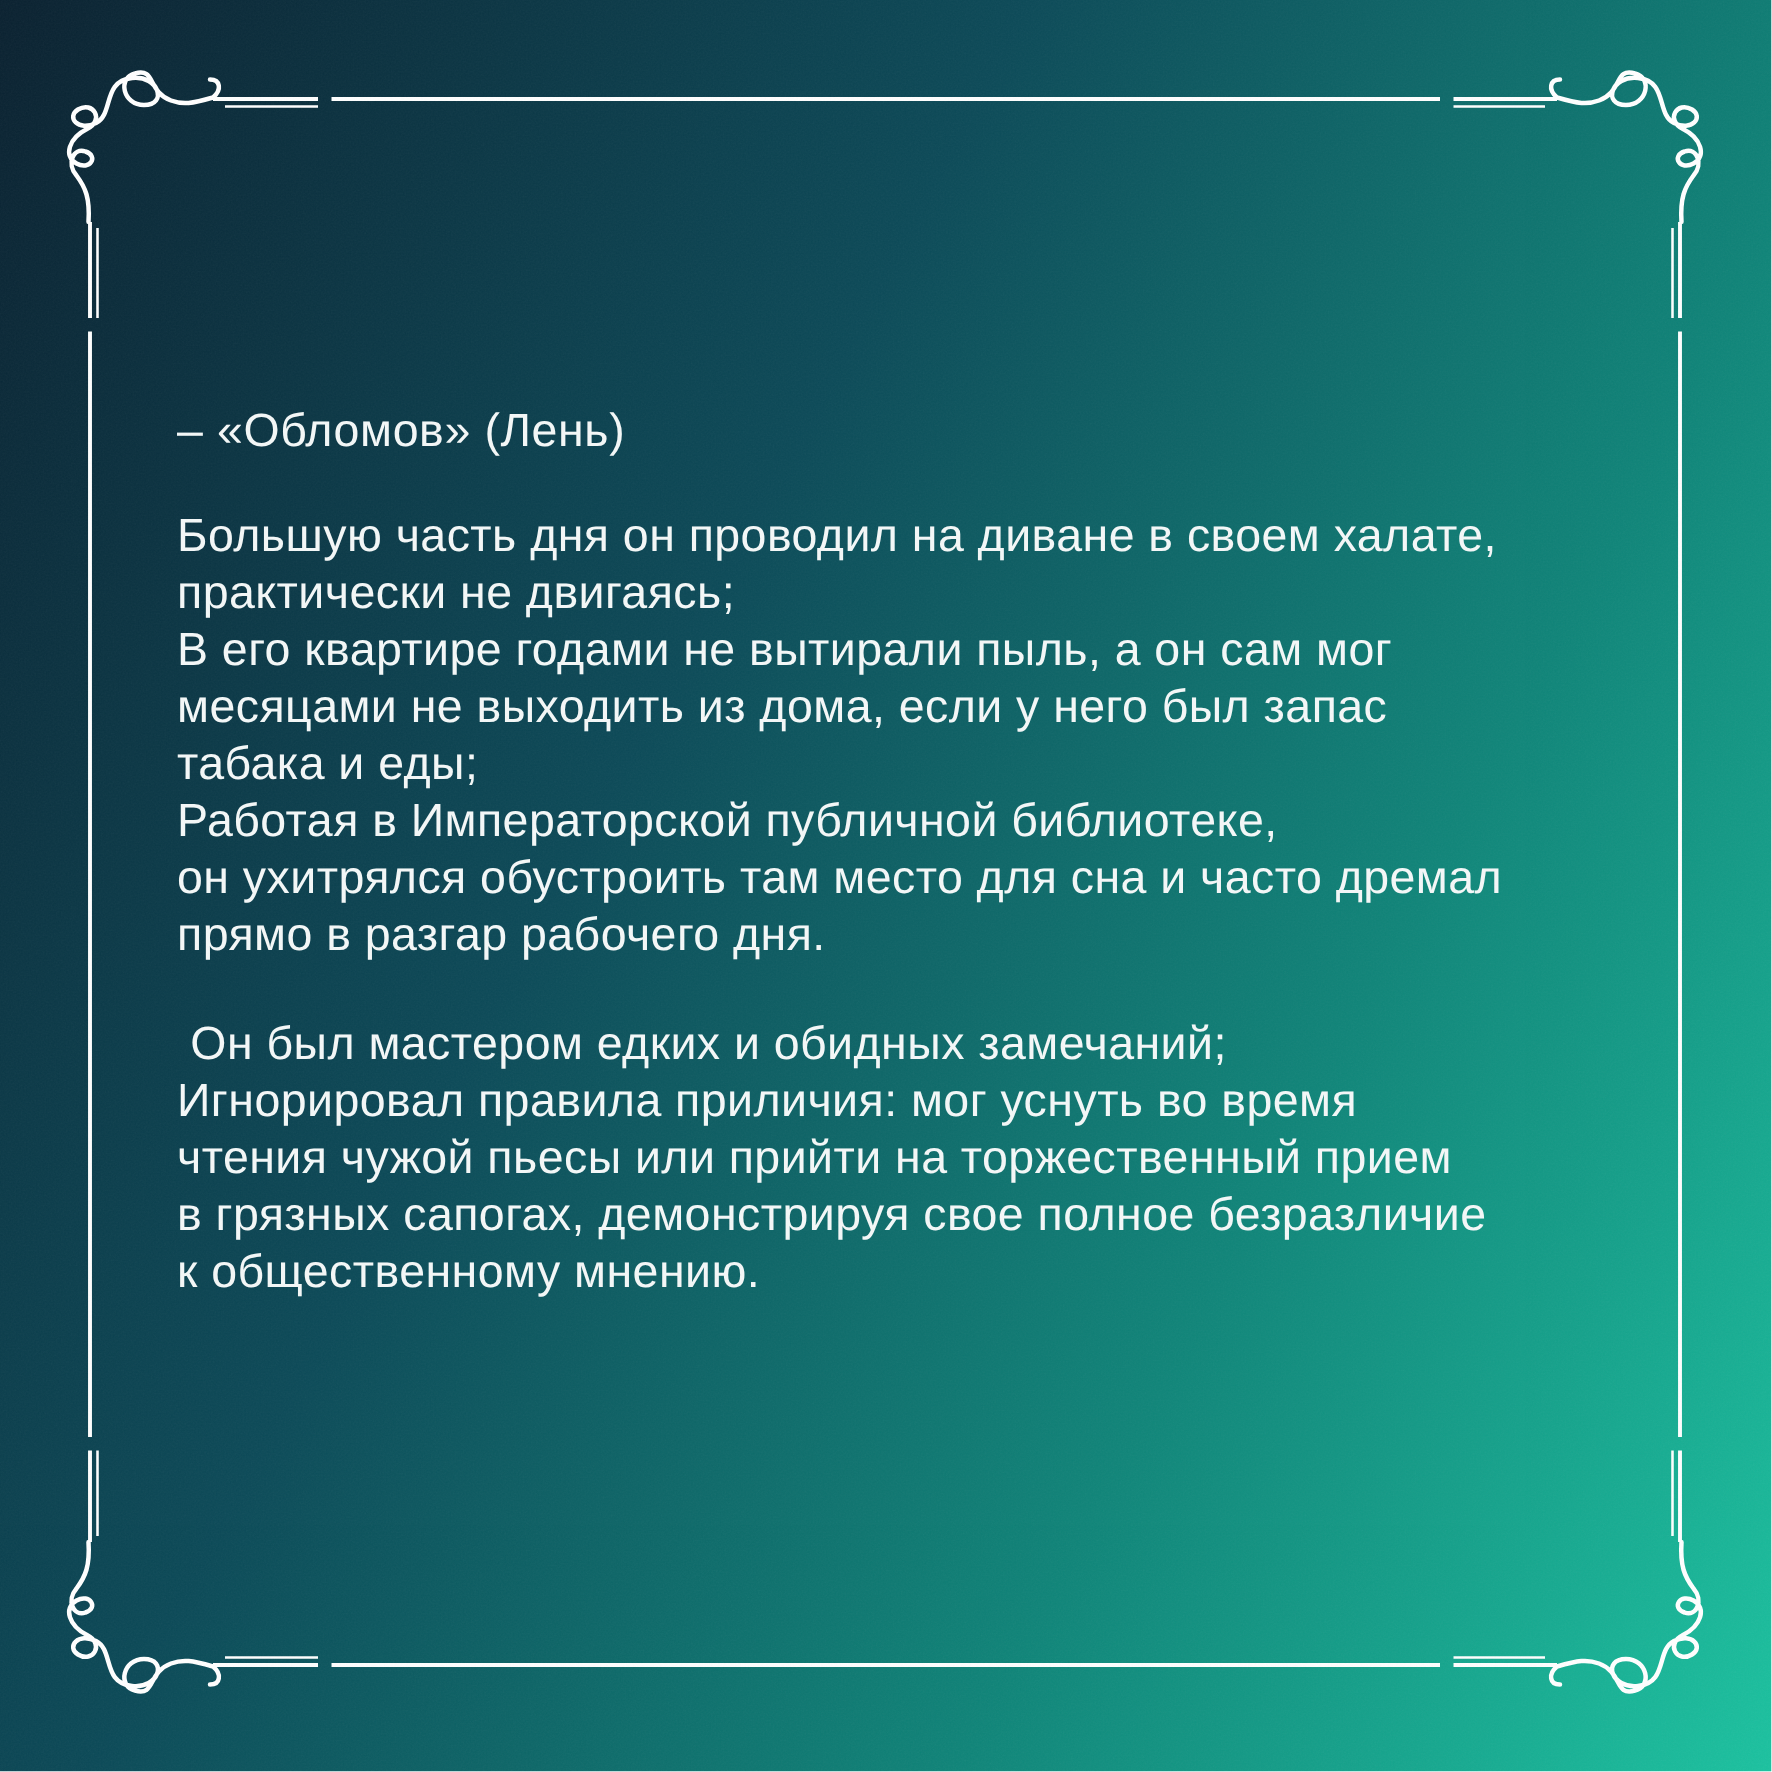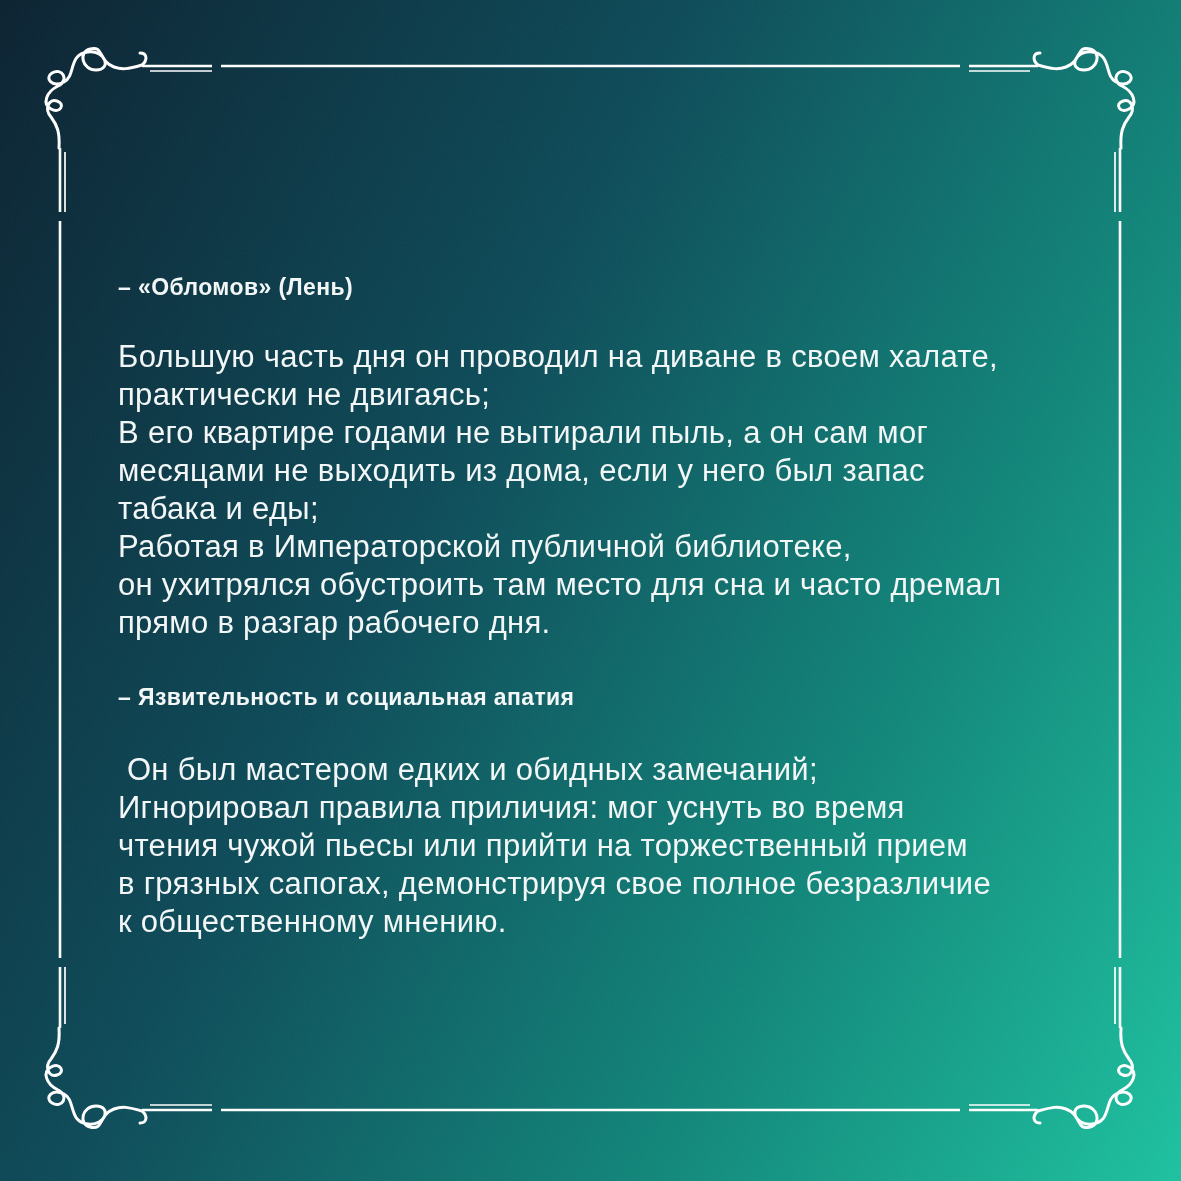--- a/index.html
+++ b/index.html
@@ -17,21 +17,21 @@
   }
   .grain{position:absolute;inset:0;opacity:.05;pointer-events:none;}
   .frame{position:absolute;inset:0;color:var(--frame-color,#ffffff);pointer-events:none;}
   .frame path{stroke:currentColor;fill:none;}
   .content{
     position:absolute;left:118px;top:268px;width:985px;
     color:var(--text-color,#f4f8f8);
     font-size:31px;line-height:38px;letter-spacing:.3px;
   }
   .content h2{
-    margin:0;font-size:23px;line-height:38px;font-weight:bold;letter-spacing:.4px;
+    margin:0;font-size:31px;line-height:38px;font-weight:normal;letter-spacing:.4px;
   }
   .content h2.second{margin-top:36px;}
   .content p{
     margin:0;white-space:pre-line;
   }
   .content p.first{margin-top:32px;}
   .content p.second{margin-top:35px;}
 </style>
 </head>
 <body>
@@ -65,21 +65,20 @@
   <div class="content">
     <h2>– «Обломов» (Лень)</h2>
     <p class="first">Большую часть дня он проводил на диване в своем халате,
 практически не двигаясь;
 В его квартире годами не вытирали пыль, а он сам мог
 месяцами не выходить из дома, если у него был запас
 табака и еды;
 Работая в Императорской публичной библиотеке,
 он ухитрялся обустроить там место для сна и часто дремал
 прямо в разгар рабочего дня.</p>
-    <h2 class="second">– Язвительность и социальная апатия</h2>
     <p class="second">&nbsp;Он был мастером едких и обидных замечаний;
 Игнорировал правила приличия: мог уснуть во время
 чтения чужой пьесы или прийти на торжественный прием
 в грязных сапогах, демонстрируя свое полное безразличие
 к общественному мнению.</p>
   </div>
 
   <svg class="grain" width="1181" height="1181" aria-hidden="true">
     <filter id="noiseF">
       <feTurbulence type="fractalNoise" baseFrequency="0.9" numOctaves="2" stitchTiles="stitch"></feTurbulence>

